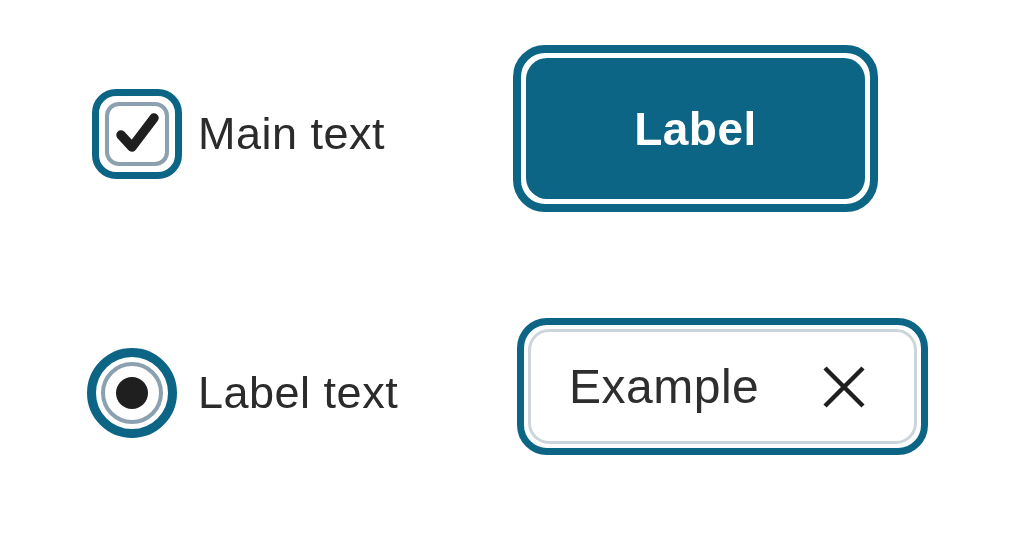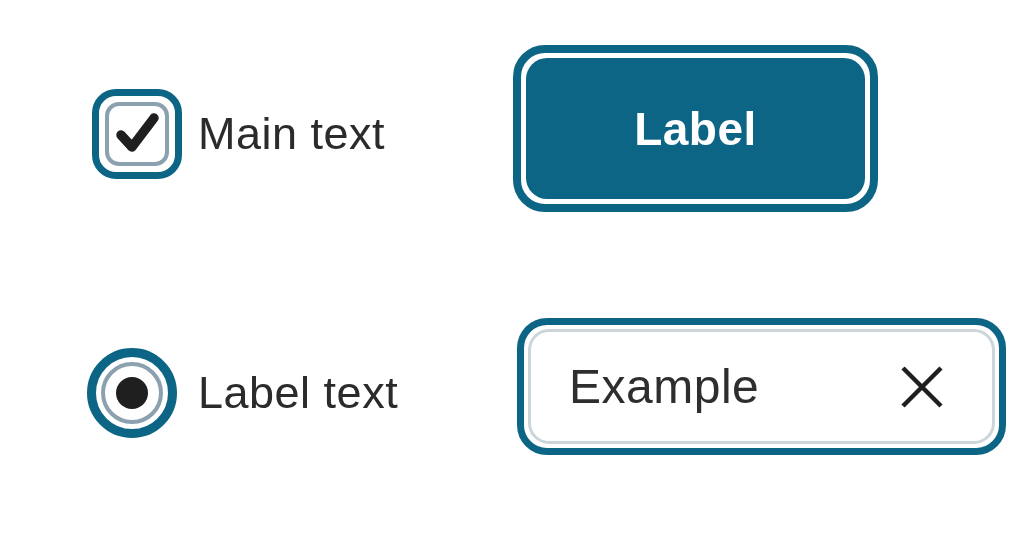--- a/index.html
+++ b/index.html
@@ -98,21 +98,21 @@
     left: 531px;
     top: 244px;
     font-size: 45px;
     color: #2e2e2e;
     letter-spacing: 0.5px;
   }
   .input-wrap {
     position: absolute;
     left: 517px;
     top: 318px;
-    width: 489px;
+    width: 411px;
     height: 137px;
     box-sizing: border-box;
     border: 7px solid #0d6586;
     border-radius: 30px;
     background: #ffffff;
     padding: 4px;
     display: flex;
   }
   .input-inner {
     flex: 1;

